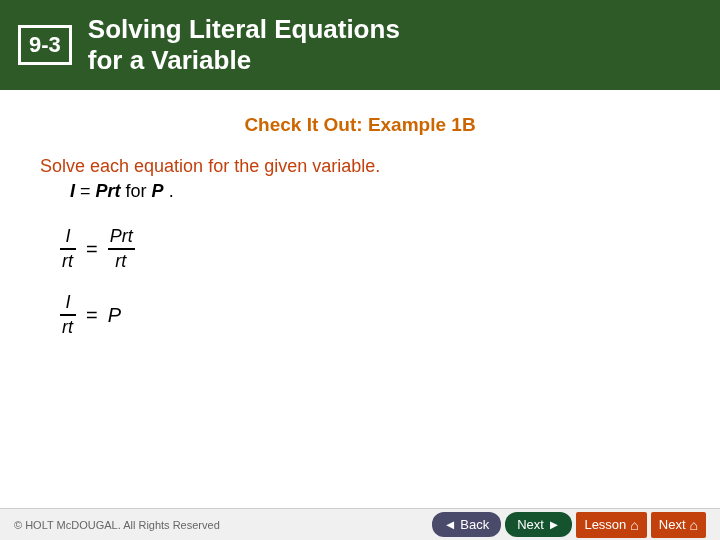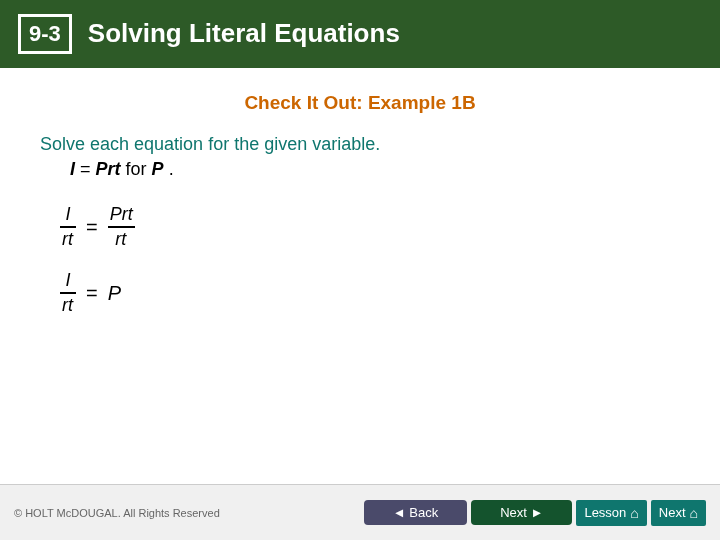--- a/index.html
+++ b/index.html
@@ -50,21 +50,21 @@
       color: #cc6600;
       font-size: 19px;
       font-weight: bold;
       text-align: center;
       margin-bottom: 20px;
     }
 
     .intro-text {
       font-size: 18px;
       font-weight: normal;
-      color: #0f766e;
+      color: #c2410c;
       margin-bottom: 4px;
     }
 
     .intro-equation {
       font-size: 18px;
       font-weight: normal;
       color: #000000;
       margin-bottom: 24px;
       padding-left: 20px;
     }
@@ -125,21 +125,21 @@
       font-style: italic;
       font-size: 20px;
     }
 
     
     .footer {
       position: absolute;
       bottom: 0;
       left: 0;
       right: 0;
-      height: 56px;
+      height: 32px;
       background: #f0f0f0;
       display: flex;
       align-items: center;
       justify-content: space-between;
       padding: 0 14px;
       border-top: 1px solid #cccccc;
     }
 
     .footer-copyright {
       font-size: 11px;
@@ -149,33 +149,33 @@
     .footer-buttons {
       display: flex;
       gap: 4px;
       align-items: center;
     }
 
     .footer-btn {
       background: #4a4a6a;
       color: #ffffff;
       border: none;
-      padding: 5px 29px;
+      padding: 5px 12px;
       font-size: 13px;
       cursor: pointer;
-      border-radius: 4px;
+      border-radius: 12px;
       font-weight: normal;
     }
 
     .footer-btn.active {
       background: #14532d;
     }
 
     .footer-btn-icon {
-      background: #0f766e;
+      background: #c2410c;
       color: #ffffff;
       border: none;
       padding: 5px 8px;
       font-size: 13px;
       cursor: pointer;
       border-radius: 2px;
       display: flex;
       align-items: center;
       gap: 4px;
     }
@@ -184,20 +184,21 @@
       font-size: 14px;
     }
   </style>
 </head>
 <body>
 
 <div class="header">
   <div class="header-badge">9-3</div>
   <div class="header-title">
     <span>Solving Literal Equations</span><br>
+    <span>for a Variable</span>
   </div>
 </div>
 
 <div class="content">
 
   <div class="section-title">Check It Out: Example 1B</div>
 
   <p class="intro-text">Solve each equation for the given variable.</p>
 
   <p class="intro-equation">

